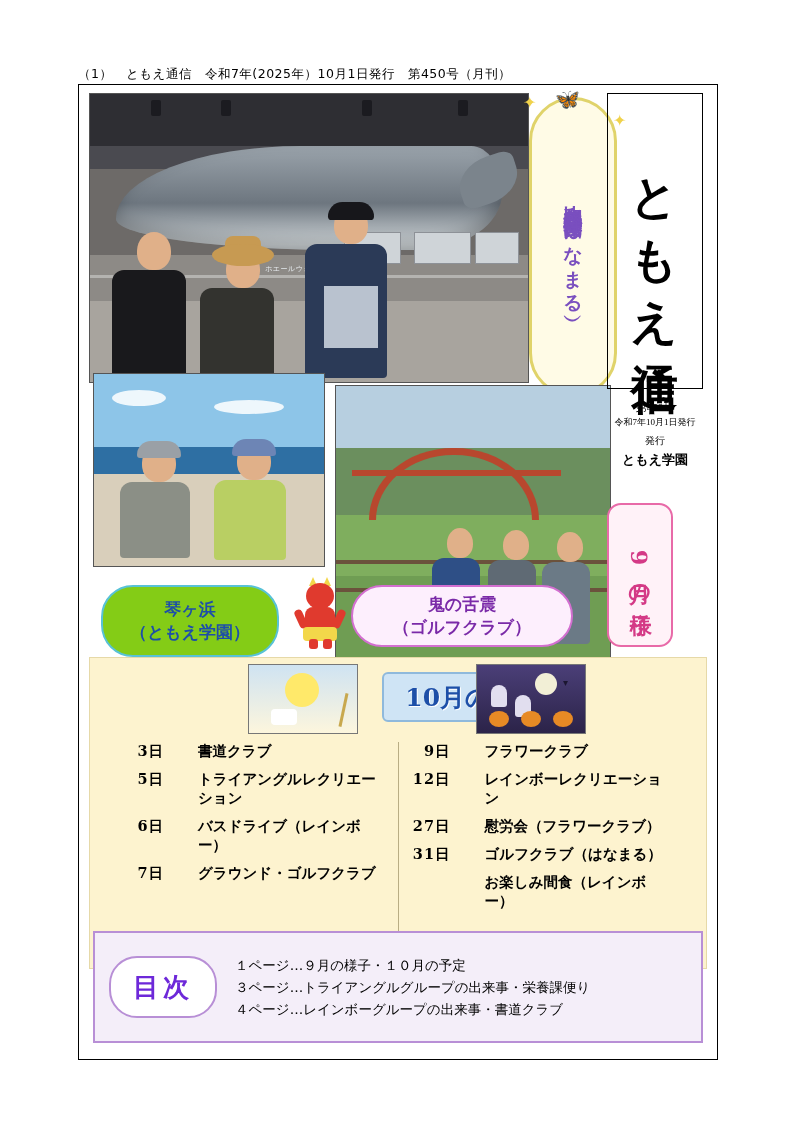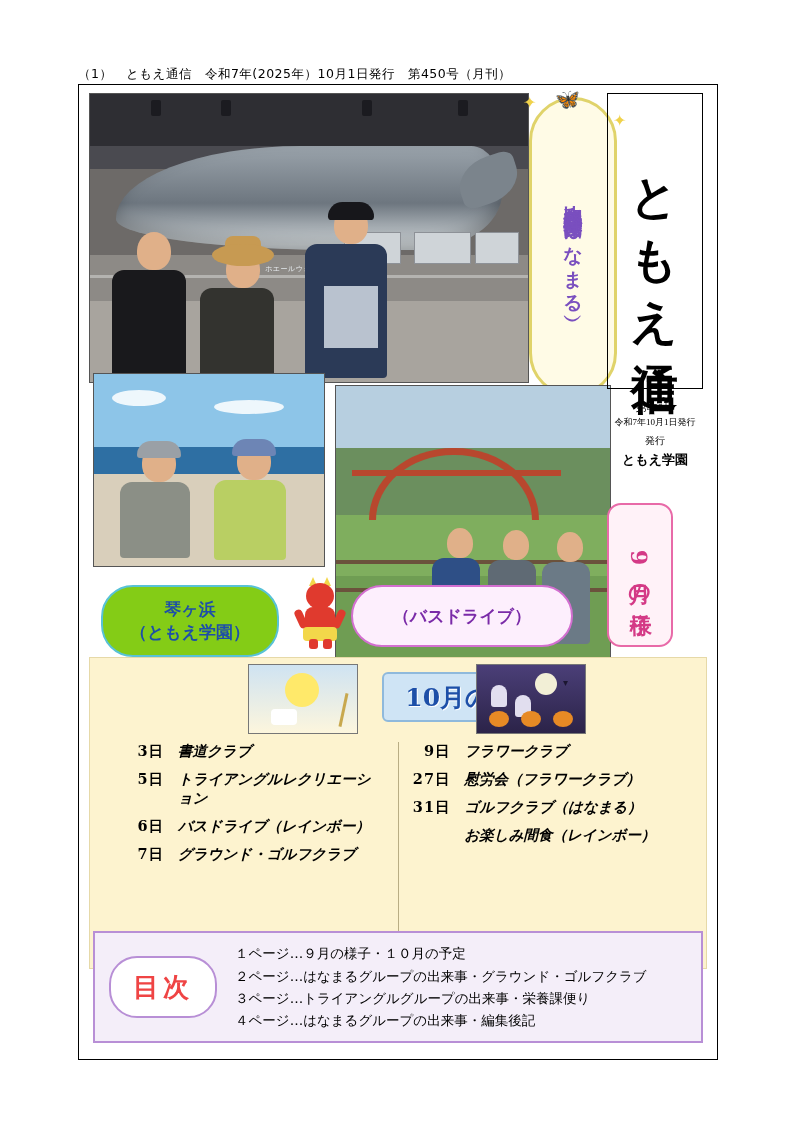--- a/index.html
+++ b/index.html
@@ -209,36 +209,36 @@
     text-shadow: 1px 1px 0 #fff;
   }
 
   .sched-cols {
     position:absolute; left:0; right:0; top:84px; bottom:8px;
     display:flex; padding:0 22px;
   }
   .sched-col { flex:1; padding:0 14px; }
   .sched-col.left { border-right:1px solid #b9ad84; }
   .sched-row { display:flex; align-items:baseline; margin-bottom:9px; font-size:14.5px; font-weight:700;
-    font-family:"DejaVu Serif","Liberation Serif", serif; }
+    font-family:"DejaVu Serif","Liberation Serif", serif;gap:20px; }
   .sched-day { width:52px; text-align:right; padding-right:14px; letter-spacing:1px; }
-  .sched-evt { flex:1;font-style:italic; }
+  .sched-evt { flex:1; }
 
   
   .contents {
     position:absolute; left:14px; bottom:16px; width:610px; height:112px;
     border:2px solid #b88fd6; background:#f4eef9;
     display:flex; align-items:center;
   }
   .contents-label {
     width:108px; height:62px; margin-left:14px;
     border:2px solid #b88fd6; border-radius:28px; background:#fff;
     display:flex; align-items:center; justify-content:center;
     font-family:"DejaVu Serif","Liberation Serif", serif;
-    font-weight:700; font-size:26px; color:#ef4444; letter-spacing:4px;
+    font-weight:700; font-size:26px; color:#6d28d9; letter-spacing:4px;
   }
   .contents-list { flex:1; padding-left:18px; }
   .contents-list div {
     font-size:13.5px; line-height:1.65;
     font-family:"DejaVu Serif","Liberation Serif", serif;
   }
 </style>
 </head>
 <body>
 
@@ -342,21 +342,22 @@
       <div class="oni-arm" style="left:0px; transform:rotate(-25deg);"></div>
       <div class="oni-arm" style="right:0px; transform:rotate(25deg);"></div>
       <div class="oni-body"></div>
       <div class="oni-skirt"></div>
       <div class="oni-leg" style="left:12px;"></div>
       <div class="oni-leg" style="left:26px;"></div>
     </div>
 
     <div class="bubble" id="bubble-oni">
       <div class="t">
-        <div>（バスドライブ）</div>
+        <div>鬼の舌震</div>
+        <div>（ゴルフクラブ）</div>
       </div>
     </div>
 
     <div class="bubble" id="bubble-september">
       <div class="v">9月の様子</div>
     </div>
 
     <div class="masthead">
       <div class="masthead-box">
         <div class="masthead-title">ともえ通信</div>
@@ -406,39 +407,42 @@
             <span class="sched-day">7日</span>
             <span class="sched-evt">グラウンド・ゴルフクラブ</span>
           </div>
         </div>
         <div class="sched-col">
           <div class="sched-row">
             <span class="sched-day">9日</span>
             <span class="sched-evt">フラワークラブ</span>
           </div>
           <div class="sched-row">
+            <span class="sched-day">12日</span>
+            <span class="sched-evt">レインボーレクリエーション</span>
+          </div>
+          <div class="sched-row">
             <span class="sched-day">27日</span>
             <span class="sched-evt">慰労会（フラワークラブ）</span>
           </div>
           <div class="sched-row">
             <span class="sched-day">31日</span>
             <span class="sched-evt">ゴルフクラブ（はなまる）</span>
           </div>
           <div class="sched-row">
             <span class="sched-day"></span>
             <span class="sched-evt">お楽しみ間食（レインボー）</span>
           </div>
         </div>
       </div>
     </div>
 
     <div class="contents">
       <div class="contents-label">目次</div>
       <div class="contents-list">
         <div>１ページ…９月の様子・１０月の予定</div>
-        <div>２ページ…はなまるグループの出来事・グラウンド・ゴルフクラブ</div>
         <div>３ページ…トライアングルグループの出来事・栄養課便り</div>
-        <div>４ページ…はなまるグループの出来事・編集後記</div>
+        <div>４ページ…レインボーグループの出来事・書道クラブ</div>
       </div>
     </div>
 
   </div>
 </div>
 
 </body></html>

